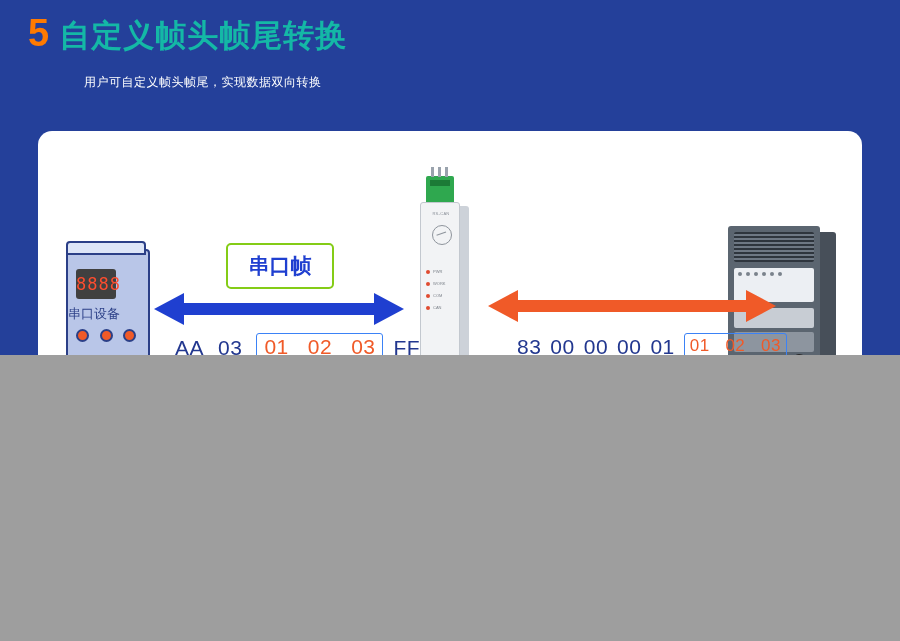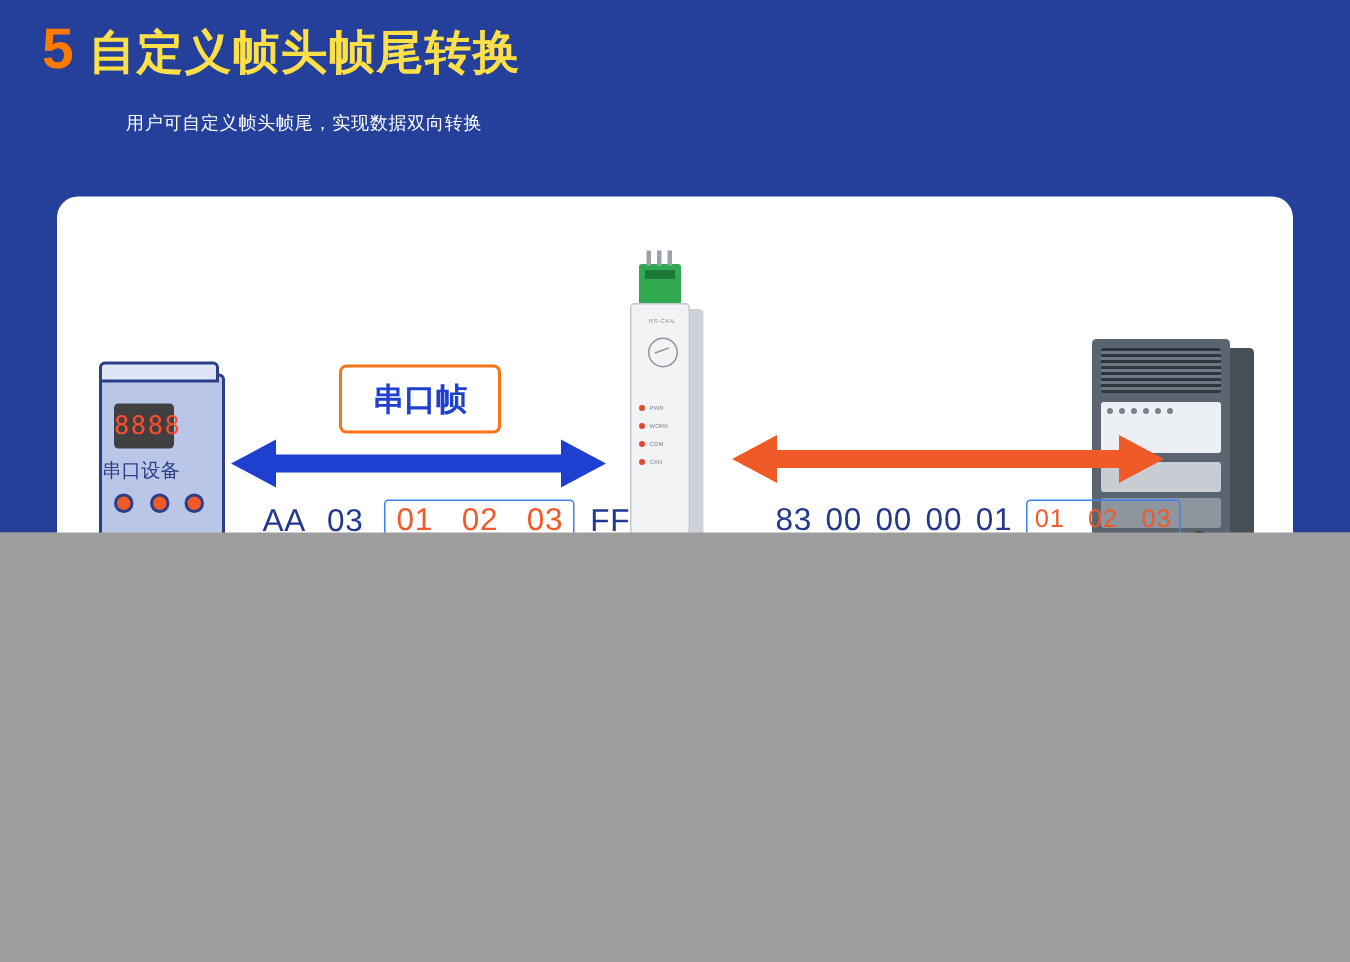--- a/index.html
+++ b/index.html
@@ -30,21 +30,21 @@
     align-items: baseline;
   }
   #title-num {
     color: #ff7a00;
     font-size: 38px;
     font-weight: bold;
     line-height: 1;
     margin-right: 10px;
   }
   #title-text {
-    color: #fde047;
+    color: #14b8a6;
     font-size: 31px;
     font-weight: bold;
     letter-spacing: 1px;
     line-height: 1;
   }
   #subtitle {
     position: absolute;
     left: 84px;
     top: 74px;
     color: #ffffff;
@@ -299,21 +299,21 @@
     align-items: center;
     justify-content: center;
     font-weight: bold;
     background: #ffffff;
   }
   #tag-serial {
     left: 188px;
     top: 112px;
     width: 104px;
     height: 42px;
-    border: 2px solid #f97316;
+    border: 2px solid #84cc16;
     color: #1f3fd0;
     font-size: 21px;
   }
   #tag-can {
     left: 540px;
     top: 105px;
     width: 110px;
     height: 42px;
     border: 2px solid #f05a28;
     color: #f05a28;

